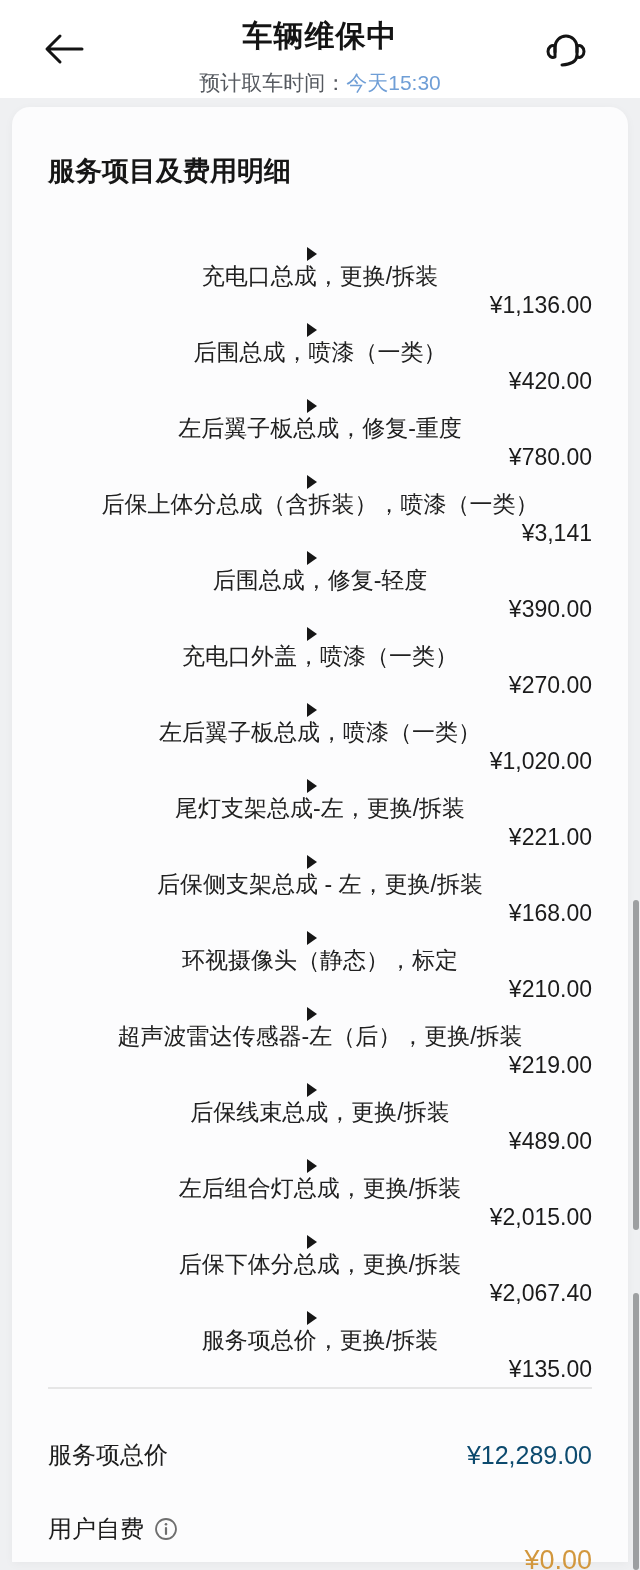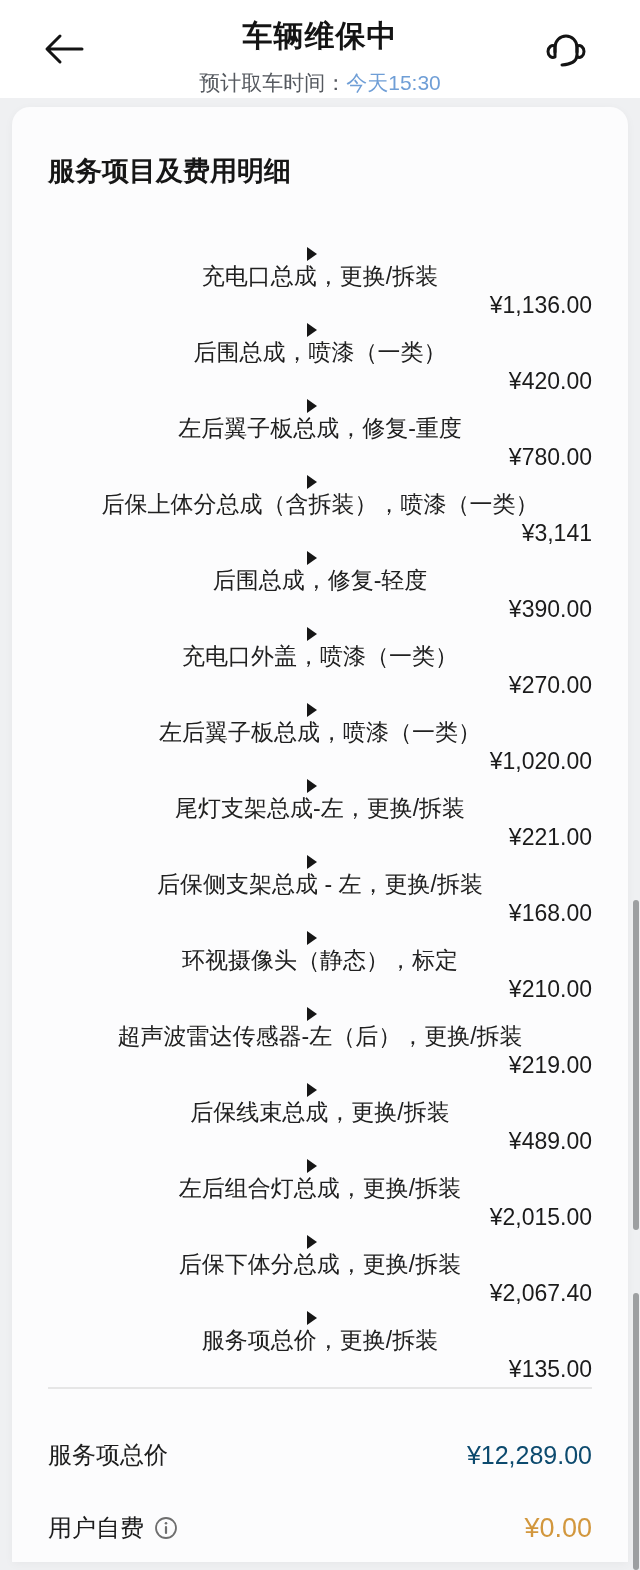--- a/index.html
+++ b/index.html
@@ -82,21 +82,21 @@
   .divider {
     border: none;
     border-top: 2px solid #e6e6e6;
     margin: 6px 0 0;
   }
   .summary-row {
     display: flex; 
     font-size: 24px;
   }
   .summary-total { margin-top: 52px; height: 28px; }
-  .summary-selfpay { margin-top: 44px; height: 30px; }
+  .summary-selfpay { margin-top: 44px; height: 30px; flex-direction: column; }
   .summary-label { display: flex; align-items: center; color: #1d1d1d; }
   .summary-value { margin-left: auto; font-size: 25px; color: #0c4a6e; }
   .selfpay-value { color: #d2973d; font-weight: 500; font-size: 27px; }
   .info-icon {
     display: inline-flex; margin-left: 10px;
     cursor: pointer;
   }
   
   .scrollbar-thumb {
     position: absolute;

